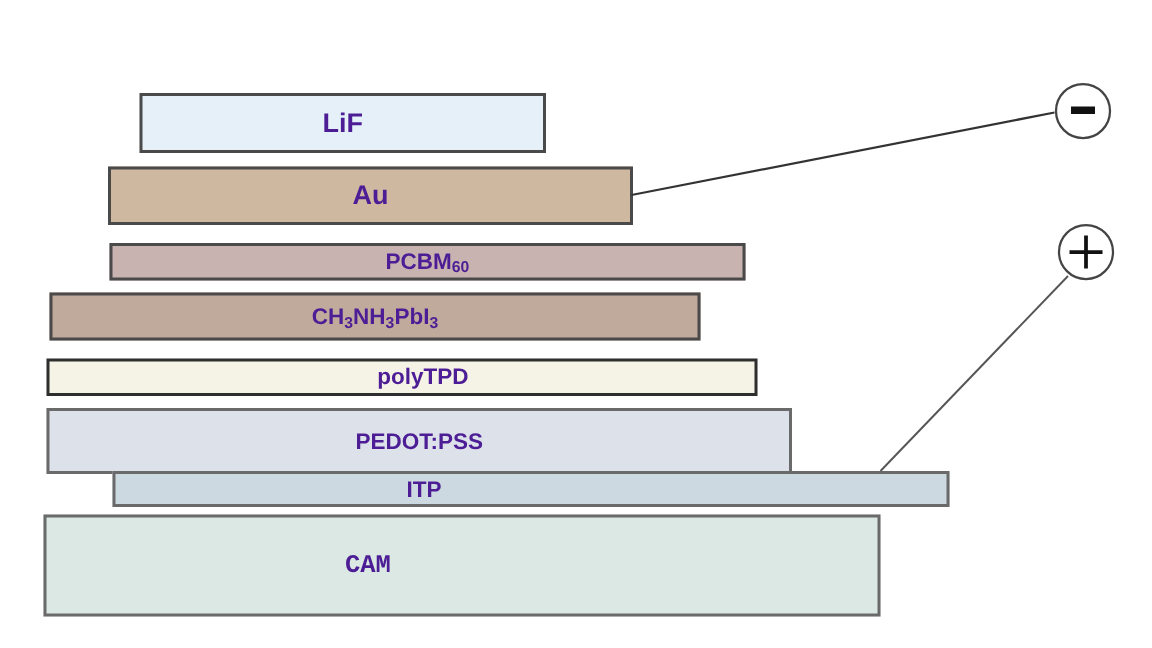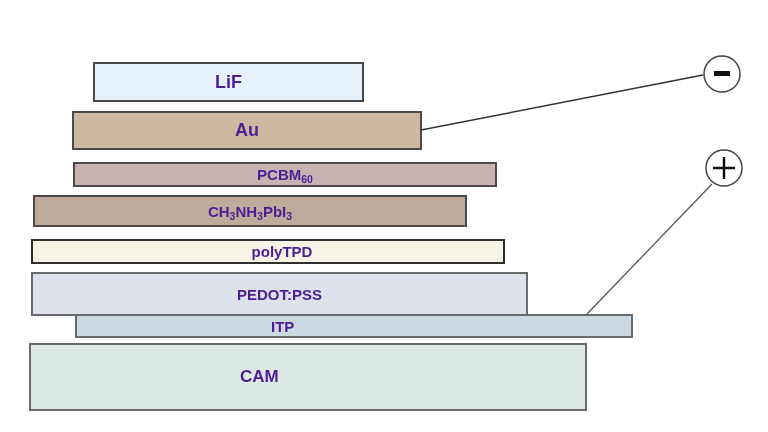--- a/index.html
+++ b/index.html
@@ -14,21 +14,21 @@
   #pcbm  { left:33px; top:162px; width:424px; height:25px; background:#c8b3b0; font-size:15px;margin-left:40px; }
   #pero  { left:33px; top:195px; width:434px; height:32px; background:#c0aa9c; font-size:15px; }
   #ptpd  { left:31px; top:239px; width:474px; height:25px; background:#f5f3e6; font-size:15px; border-color:#2e2e2e;padding-left:28px; }
   #pedot { left:31px; top:272px; width:497px; height:44px; background:#dde2ea; font-size:15px; border-color:#6a6a6a; }
   #itp   { left:30px; top:314px; width:558px; height:24px; background:#ccd9e1; font-size:15px; border-color:#6a6a6a;margin-left:45px; }
   #cam   { left:29px; top:343px; width:558px; height:68px; background:#dbe8e4; font-size:17px; border-color:#6a6a6a; }
   
   #pcbm span, #pero span, #ptpd span, #pedot span { margin-right:0; }
   #itp span, #cam span { position:absolute; left:193px; }
   #itp span { left:194px; }
-  #cam span { left:209px; }
+  #cam span { left:199px;font-family:Liberation Mono, monospace; }
   svg.overlay { position:absolute; left:0; top:0; pointer-events:none; }
 </style>
 </head>
 <body>
 
 <div class="layer" id="lif" style="background: rgb(230, 240, 248);">
   <span>LiF</span>
 </div>
 <div class="layer" id="au" style="background: rgb(206, 185, 160);">
   <span>Au</span>

